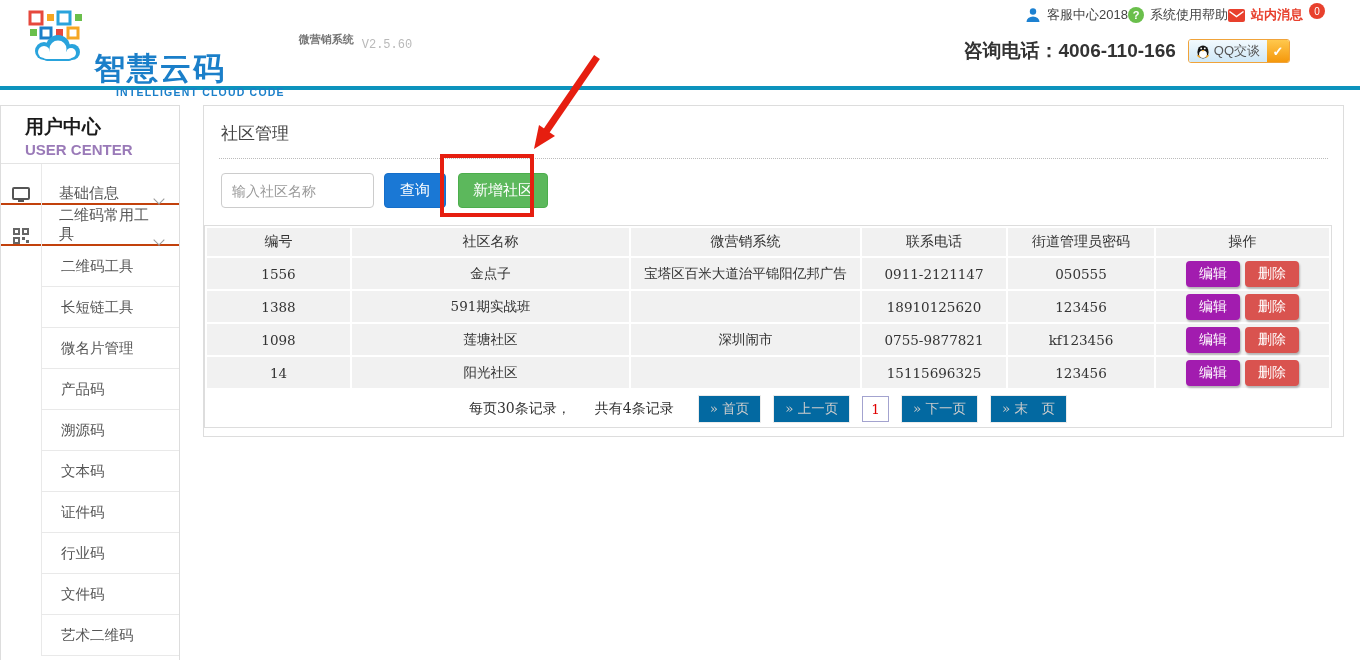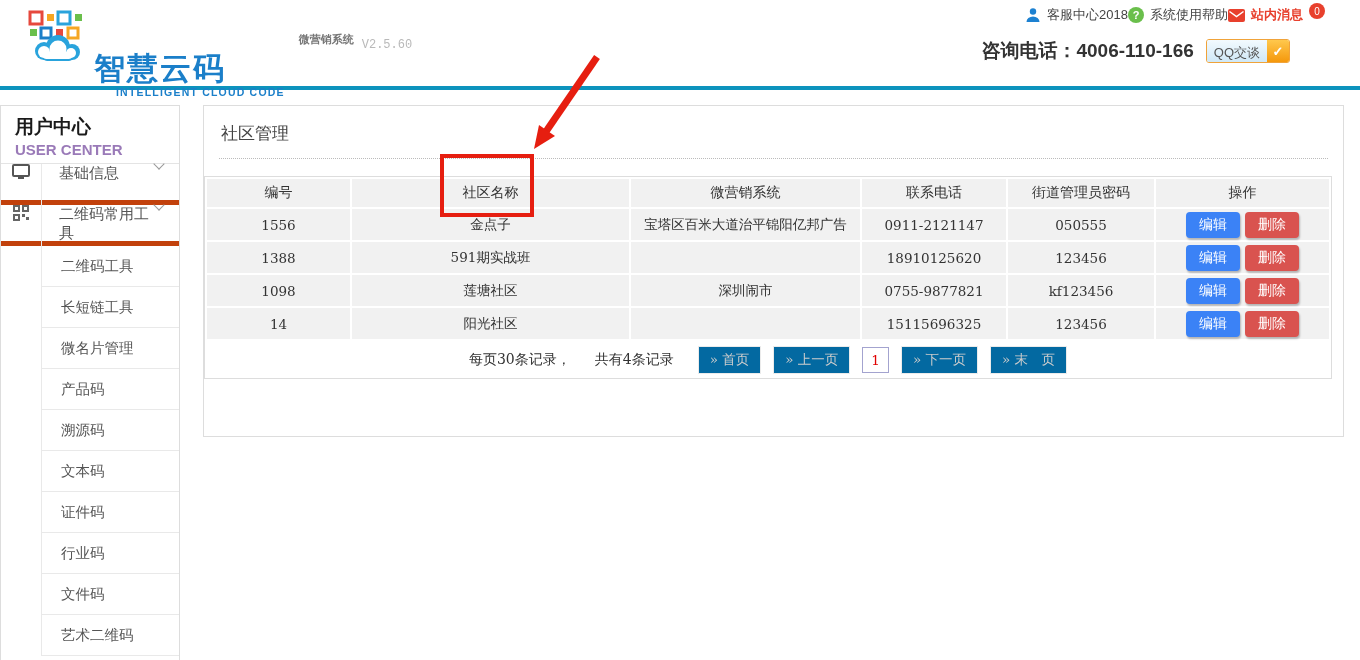--- a/index.html
+++ b/index.html
@@ -22,34 +22,34 @@
   .help-icon { display:inline-flex; width:16px; height:16px; border-radius:50%; background:#6abf4b;
     color:#fff; font-size:11px; font-weight:bold; align-items:center; justify-content:center; }
   .msg-label { color:#e8402d; font-weight:bold; }
   .msg-badge { display:inline-flex; width:16px; height:16px; border-radius:50%; background:#e8402d;
     color:#fff; font-size:10px; align-items:center; justify-content:center; margin-top:-8px; }
   .hotline-row { position:absolute; top:38px; right:70px; display:flex; align-items:center; gap:12px; }
   .hotline { font-size:19px; font-weight:bold; color:#333; }
   .qq-btn { display:flex; align-items:stretch; border:1px solid #f0a33a; border-radius:3px;
     overflow:hidden; cursor:pointer; height:24px; }
   .qq-left { display:flex; align-items:center; gap:4px; padding:0 7px;
-    background:linear-gradient(#f3fafe,#cfe8f7); font-size:13px; color:#555;flex-direction:column; }
+    background:linear-gradient(#f3fafe,#cfe8f7); font-size:13px; color:#555; }
   .qq-shield { width:22px; display:flex; align-items:center; justify-content:center;
     background:linear-gradient(#ffc84d,#f5980c); color:#fff; font-size:13px; font-weight:bold; }
 
   
   .sidebar { position:absolute; left:0; top:105px; width:180px; height:600px;
     border:1px solid #ddd; background:#fff; font-family:"DejaVu Serif", serif; }
-  .sidebar-header { height:58px; border-bottom:1px solid #e4e4e4; padding:8px 14px;
+  .sidebar-header { height:58px; border-bottom:1px solid #e4e4e4; padding:8px 24px;
     font-family:"Liberation Sans", sans-serif; }
   .sidebar-title { font-size:19px; font-weight:bold; color:#1a1a1a; }
   .sidebar-sub { font-size:15px; color:#9a7ab8; margin-top:1px;font-weight:bold; }
   .menu { position:relative; }
   .menu:before { content:""; position:absolute; left:40px; top:0; bottom:0; width:1px; background:#e9e9e9; }
-  .menu-item { display:flex; align-items:flex-start; height:41px; border-bottom:5px solid #c2410c; cursor:pointer; }
+  .menu-item { display:flex; align-items:flex-end; height:41px; border-bottom:2px solid #c2410c; cursor:pointer; }
   .menu-icon { width:40px; display:flex; align-items:center; justify-content:center; }
   .menu-label { flex:1; padding-left:18px; font-size:15px; color:#555; }
   .chev { width:8px; height:8px; border-right:1px solid #999; border-bottom:1px solid #999;
     transform:rotate(45deg); margin-right:16px; margin-top:-4px; }
   .submenu-item { margin-left:41px; height:41px; display:flex; align-items:center;
     border-bottom:1px solid #e9e9e9; padding-left:19px; font-size:14.5px; color:#555; cursor:pointer; }
 
   
   .panel { position:absolute; left:203px; top:105px; width:1141px; height:332px;
     border:1px solid #ddd; background:#fff; font-family:"DejaVu Serif", serif; }
@@ -67,21 +67,21 @@
   .table-wrap { margin-top:17px; width:1128px; border:1px solid #ddd; background:#fff; }
   table.data { width:100%; border-collapse:separate; border-spacing:2px; }
   table.data td, table.data th { background:#f1f1f1; text-align:center; font-weight:normal; color:#333; }
   table.data th { height:28px; font-size:14px;text-align:center; }
   table.data td { height:31px; font-size:13.5px; }
   .col-id{width:143px;} .col-name{width:277px;} .col-addr{width:229px;}
   .col-phone{width:144px;} .col-pass{width:146px;} .col-op{width:auto;}
   .btn-edit, .btn-del { display:inline-block; padding:4px 13px; border:none; border-radius:4px;
     color:#fff; font-size:14px; cursor:pointer; font-family:"DejaVu Serif", serif;
     box-shadow:1px 2px 2px rgba(0,0,0,0.25); }
-  .btn-edit { background:#3b82f6; margin-right:5px; }
+  .btn-edit { background:#a21caf; margin-right:5px; }
   .btn-del { background:#d9534f; }
 
   .pagination { height:37px; display:flex; align-items:center; justify-content:center;
     gap:12px; background:#fff; font-size:14px; color:#333; }
   .pg-text { margin-right:12px; }
   .pg-btn { padding:4px 11px; border:1px solid #ebebeb; background:#0369a1; color:#ccc;
     font-size:13.5px; cursor:pointer; font-family:"DejaVu Serif", serif; }
   .pg-current { padding:4px 8px; border:1px solid #a3a3cf; background:#fff; color:#e00000;
     font-size:13.5px; cursor:pointer; font-family:"DejaVu Serif", serif; }
 
@@ -207,20 +207,25 @@
     <div class="submenu-item">行业码</div>
     <div class="submenu-item">文件码</div>
     <div class="submenu-item">艺术二维码</div>
   </div>
 </div>
 
 <div class="panel">
   <div class="panel-title">社区管理</div>
   <div class="dotted"></div>
 
+  <div class="search-row">
+    <input class="search-input" type="text" placeholder="输入社区名称" style="">
+    <button class="btn-query">查询</button>
+    <button class="btn-add">新增社区</button>
+  </div>
 
   <div class="table-wrap">
     <table class="data">
       <thead>
         <tr>
           <th class="col-id">编号</th>
           <th class="col-name">社区名称</th>
           <th class="col-addr">微营销系统</th>
           <th class="col-phone">联系电话</th>
           <th class="col-pass">街道管理员密码</th>

